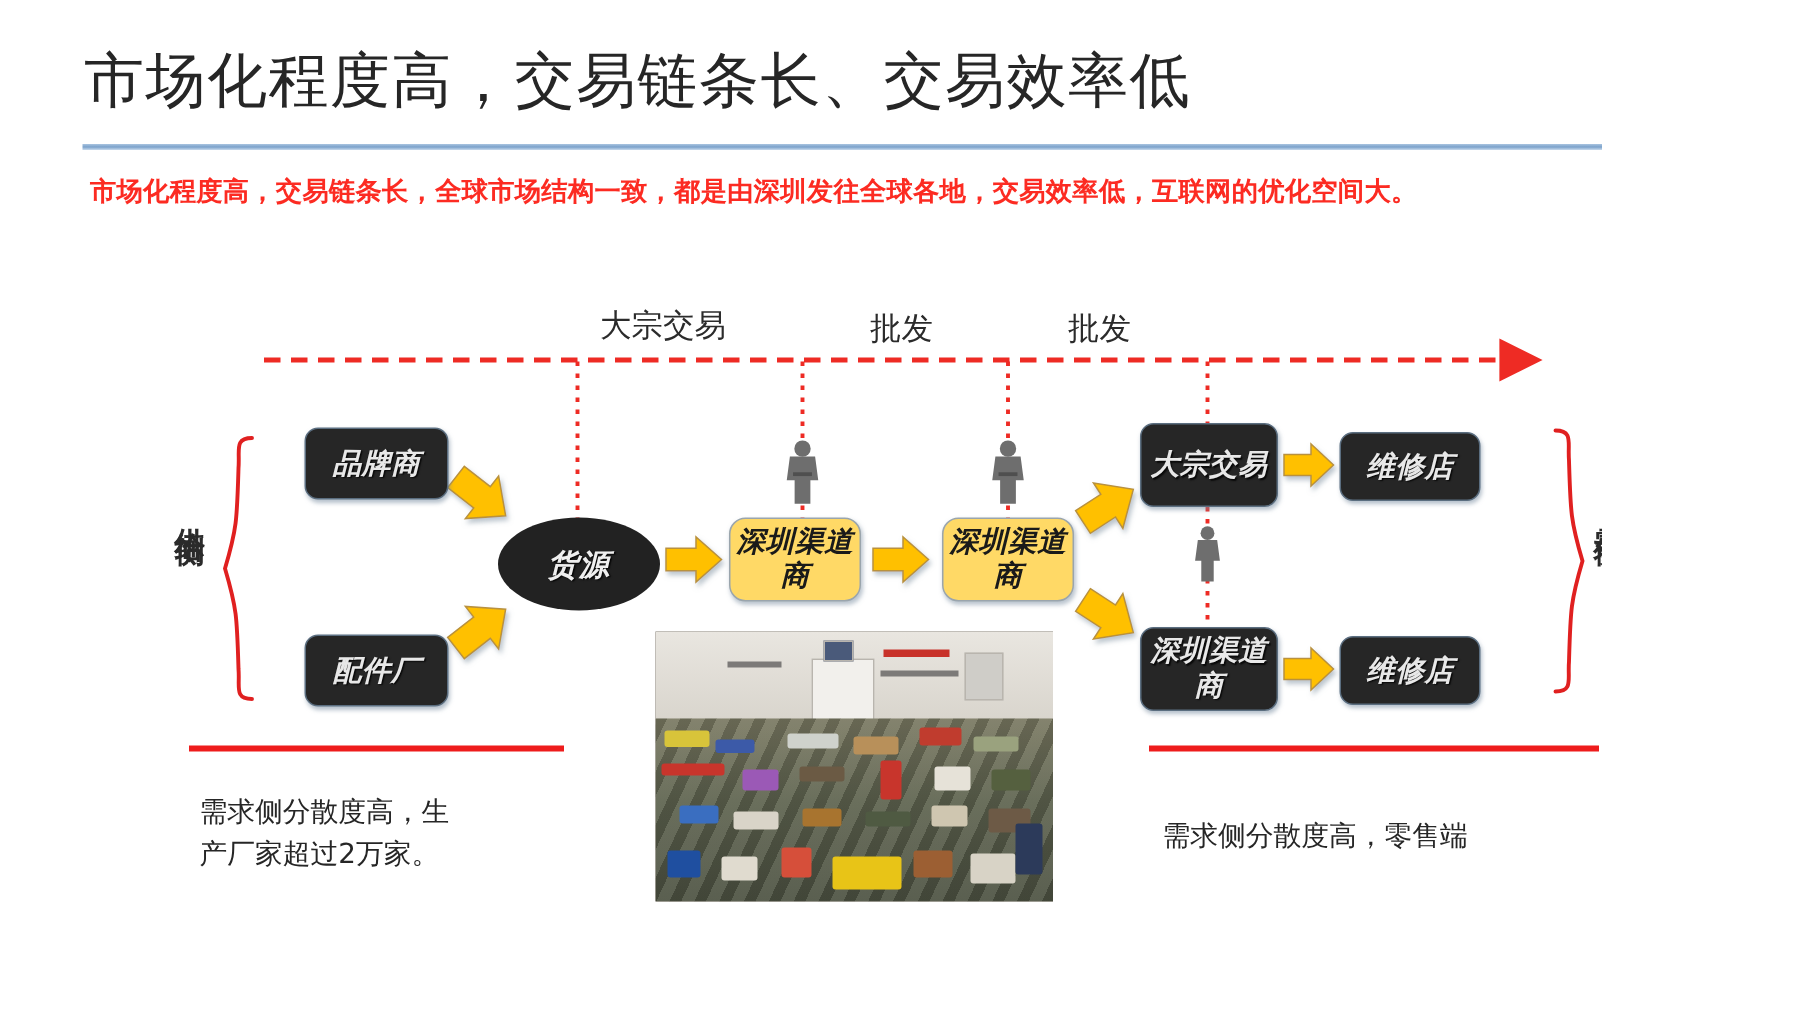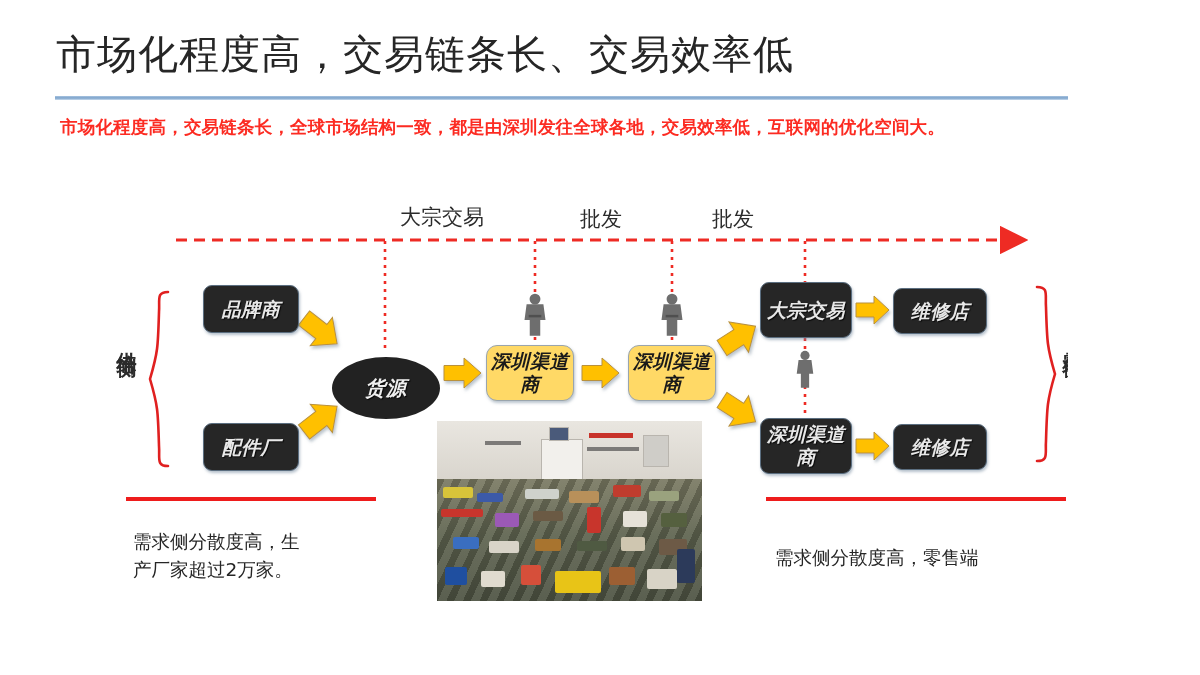--- a/index.html
+++ b/index.html
@@ -279,21 +279,21 @@
     <div class="flow-label" style="left:580px; top:205px;">批发</div>
     <div class="flow-label" style="left:712px; top:205px;">批发</div>
 
     <div class="side-label" style="left:114px; top:336px;">供给侧</div>
     <div class="side-label" style="left:1060px; top:336px;">需求侧</div>
 
     <div class="node node-dark" style="left:203px; top:285px; width:96px; height:48px;">品牌商</div>
 
     <div class="node node-dark" style="left:203px; top:423px; width:96px; height:48px;">配件厂</div>
 
-    <div class="node node-ellipse" style="left:332px; top:357px; width:108px; height:62px;">货源</div>
+    <div class="node node-ellipse" style="left:332px; top:345px; width:108px; height:62px;">货源</div>
 
     <div class="node node-yellow" style="left:486px; top:345px; width:88px; height:56px;">深圳渠道商</div>
 
     <div class="node node-yellow" style="left:628px; top:345px; width:88px; height:56px;">深圳渠道商</div>
 
     <div class="node node-dark" style="left:760px; top:282px; width:92px; height:56px;">大宗交易</div>
 
     <div class="node node-dark" style="left:760px; top:418px; width:92px; height:56px;">深圳渠道商</div>
 
     <div class="node node-dark" style="left:893px; top:288px; width:94px; height:46px;">维修店</div>

